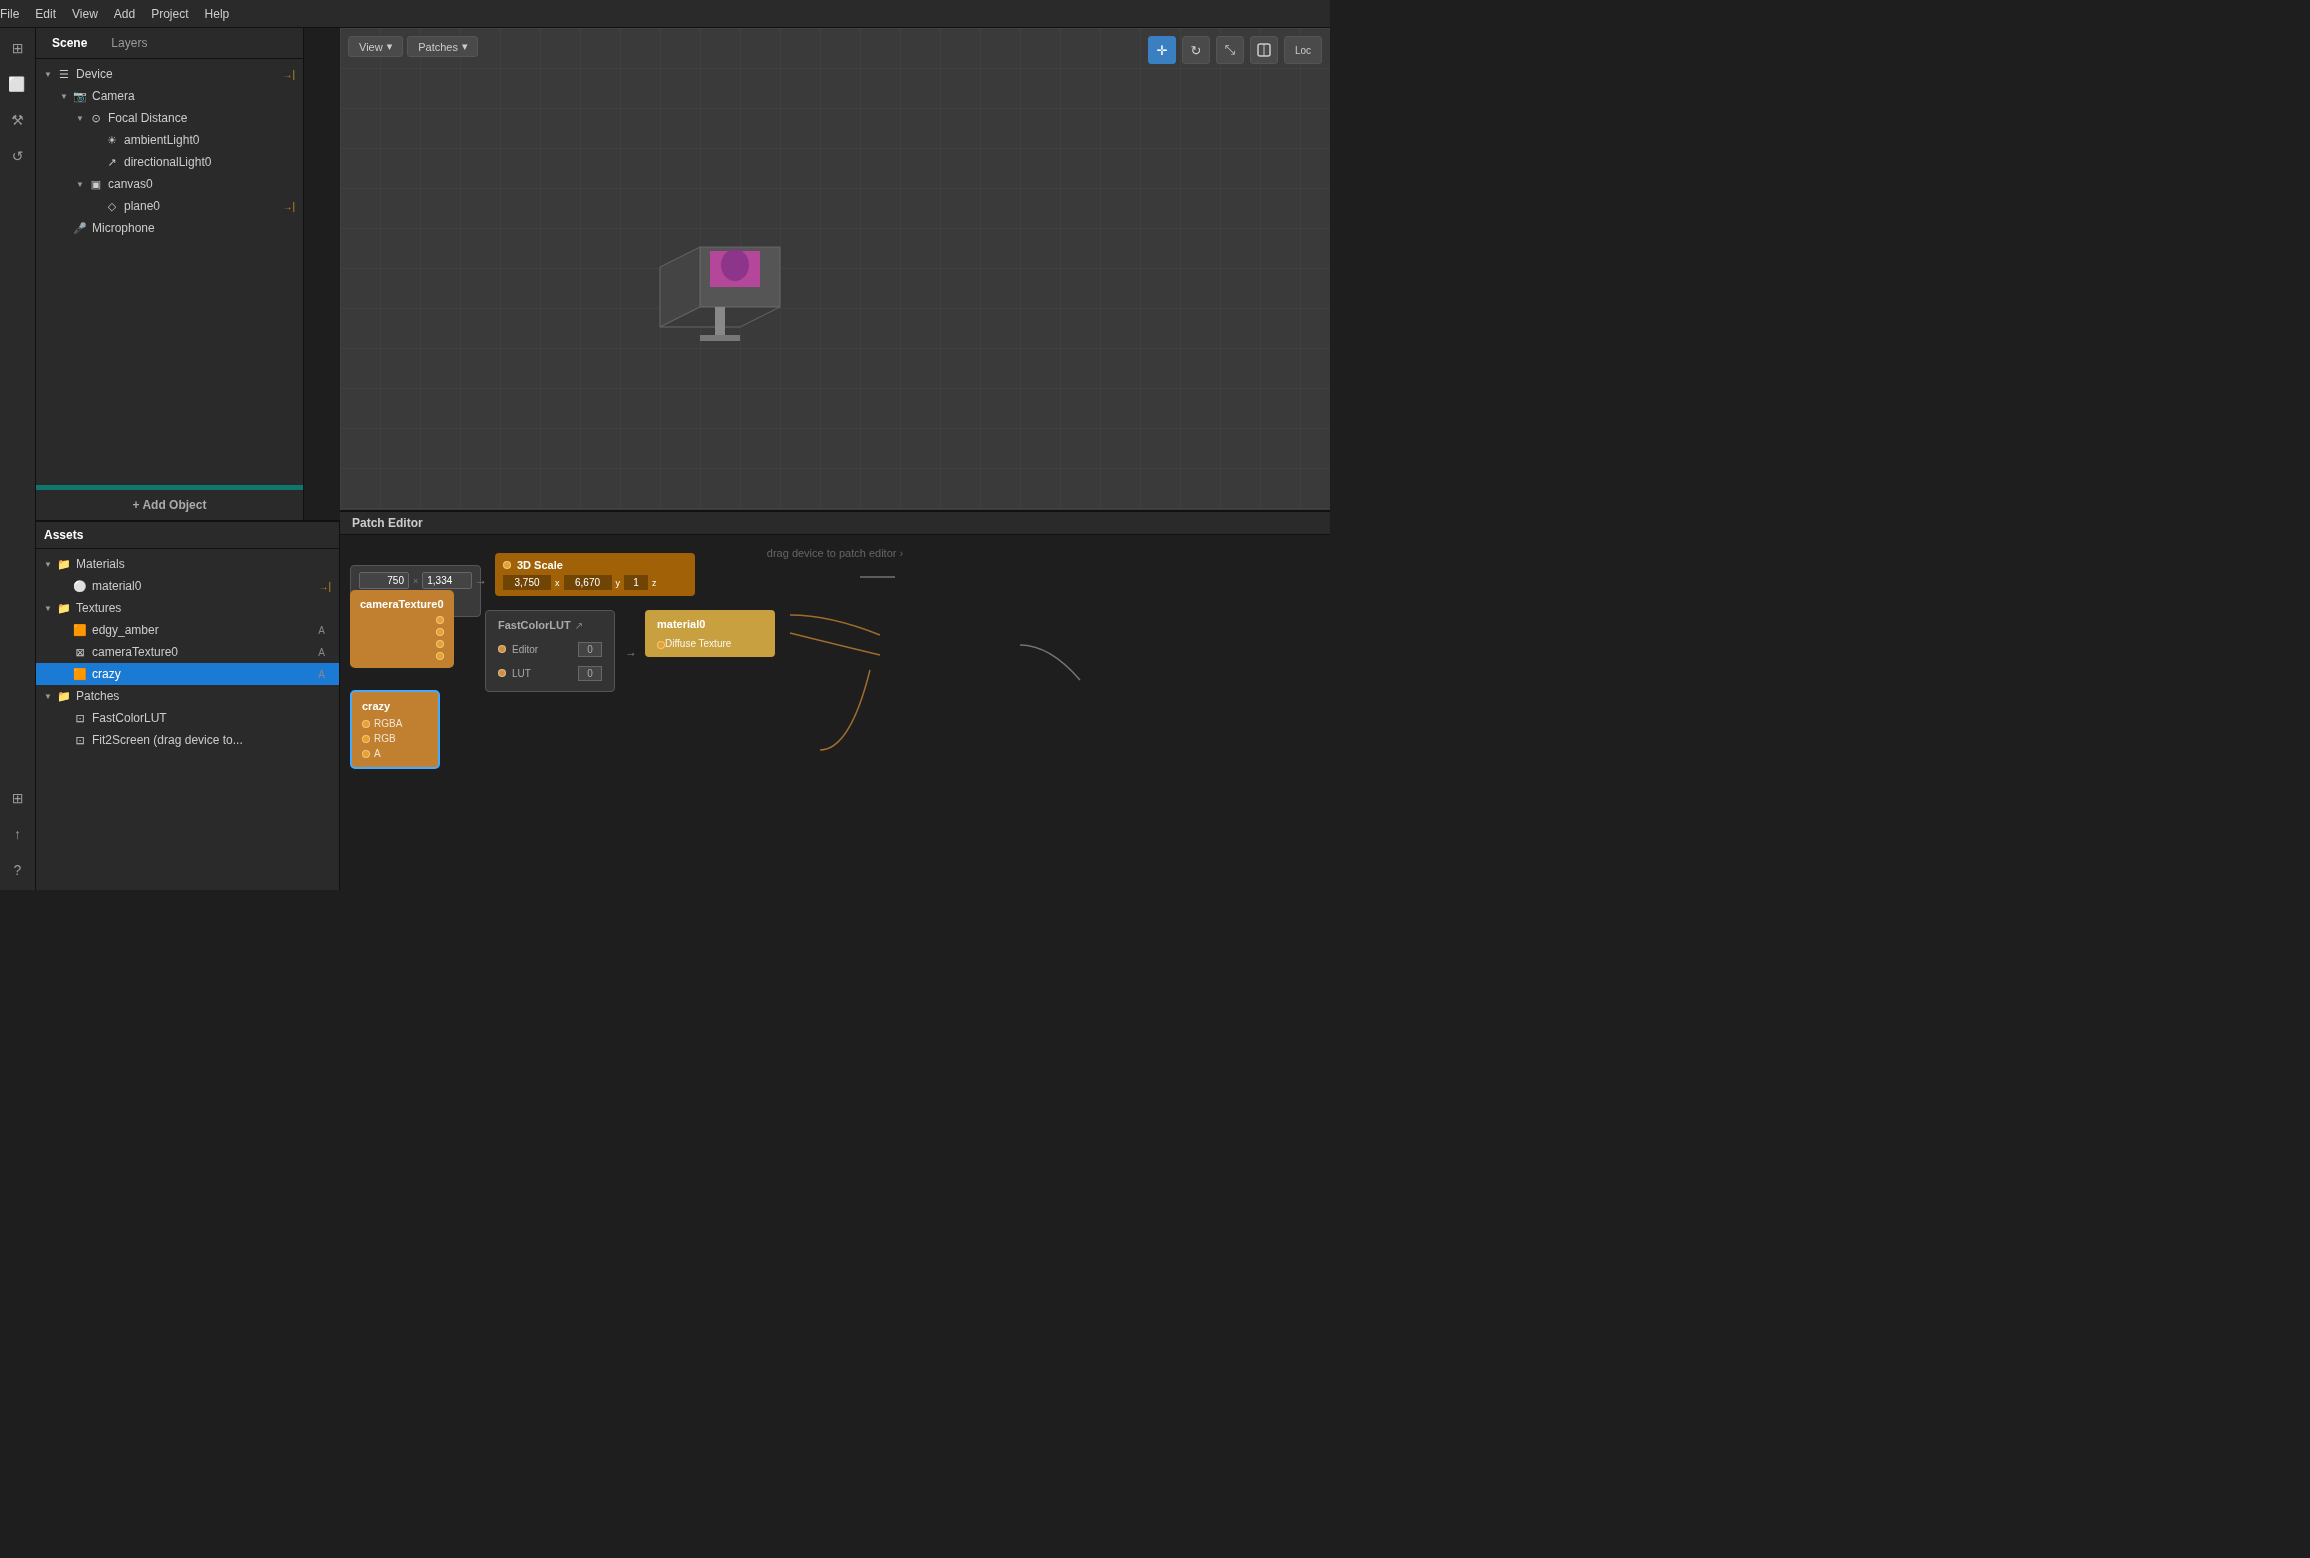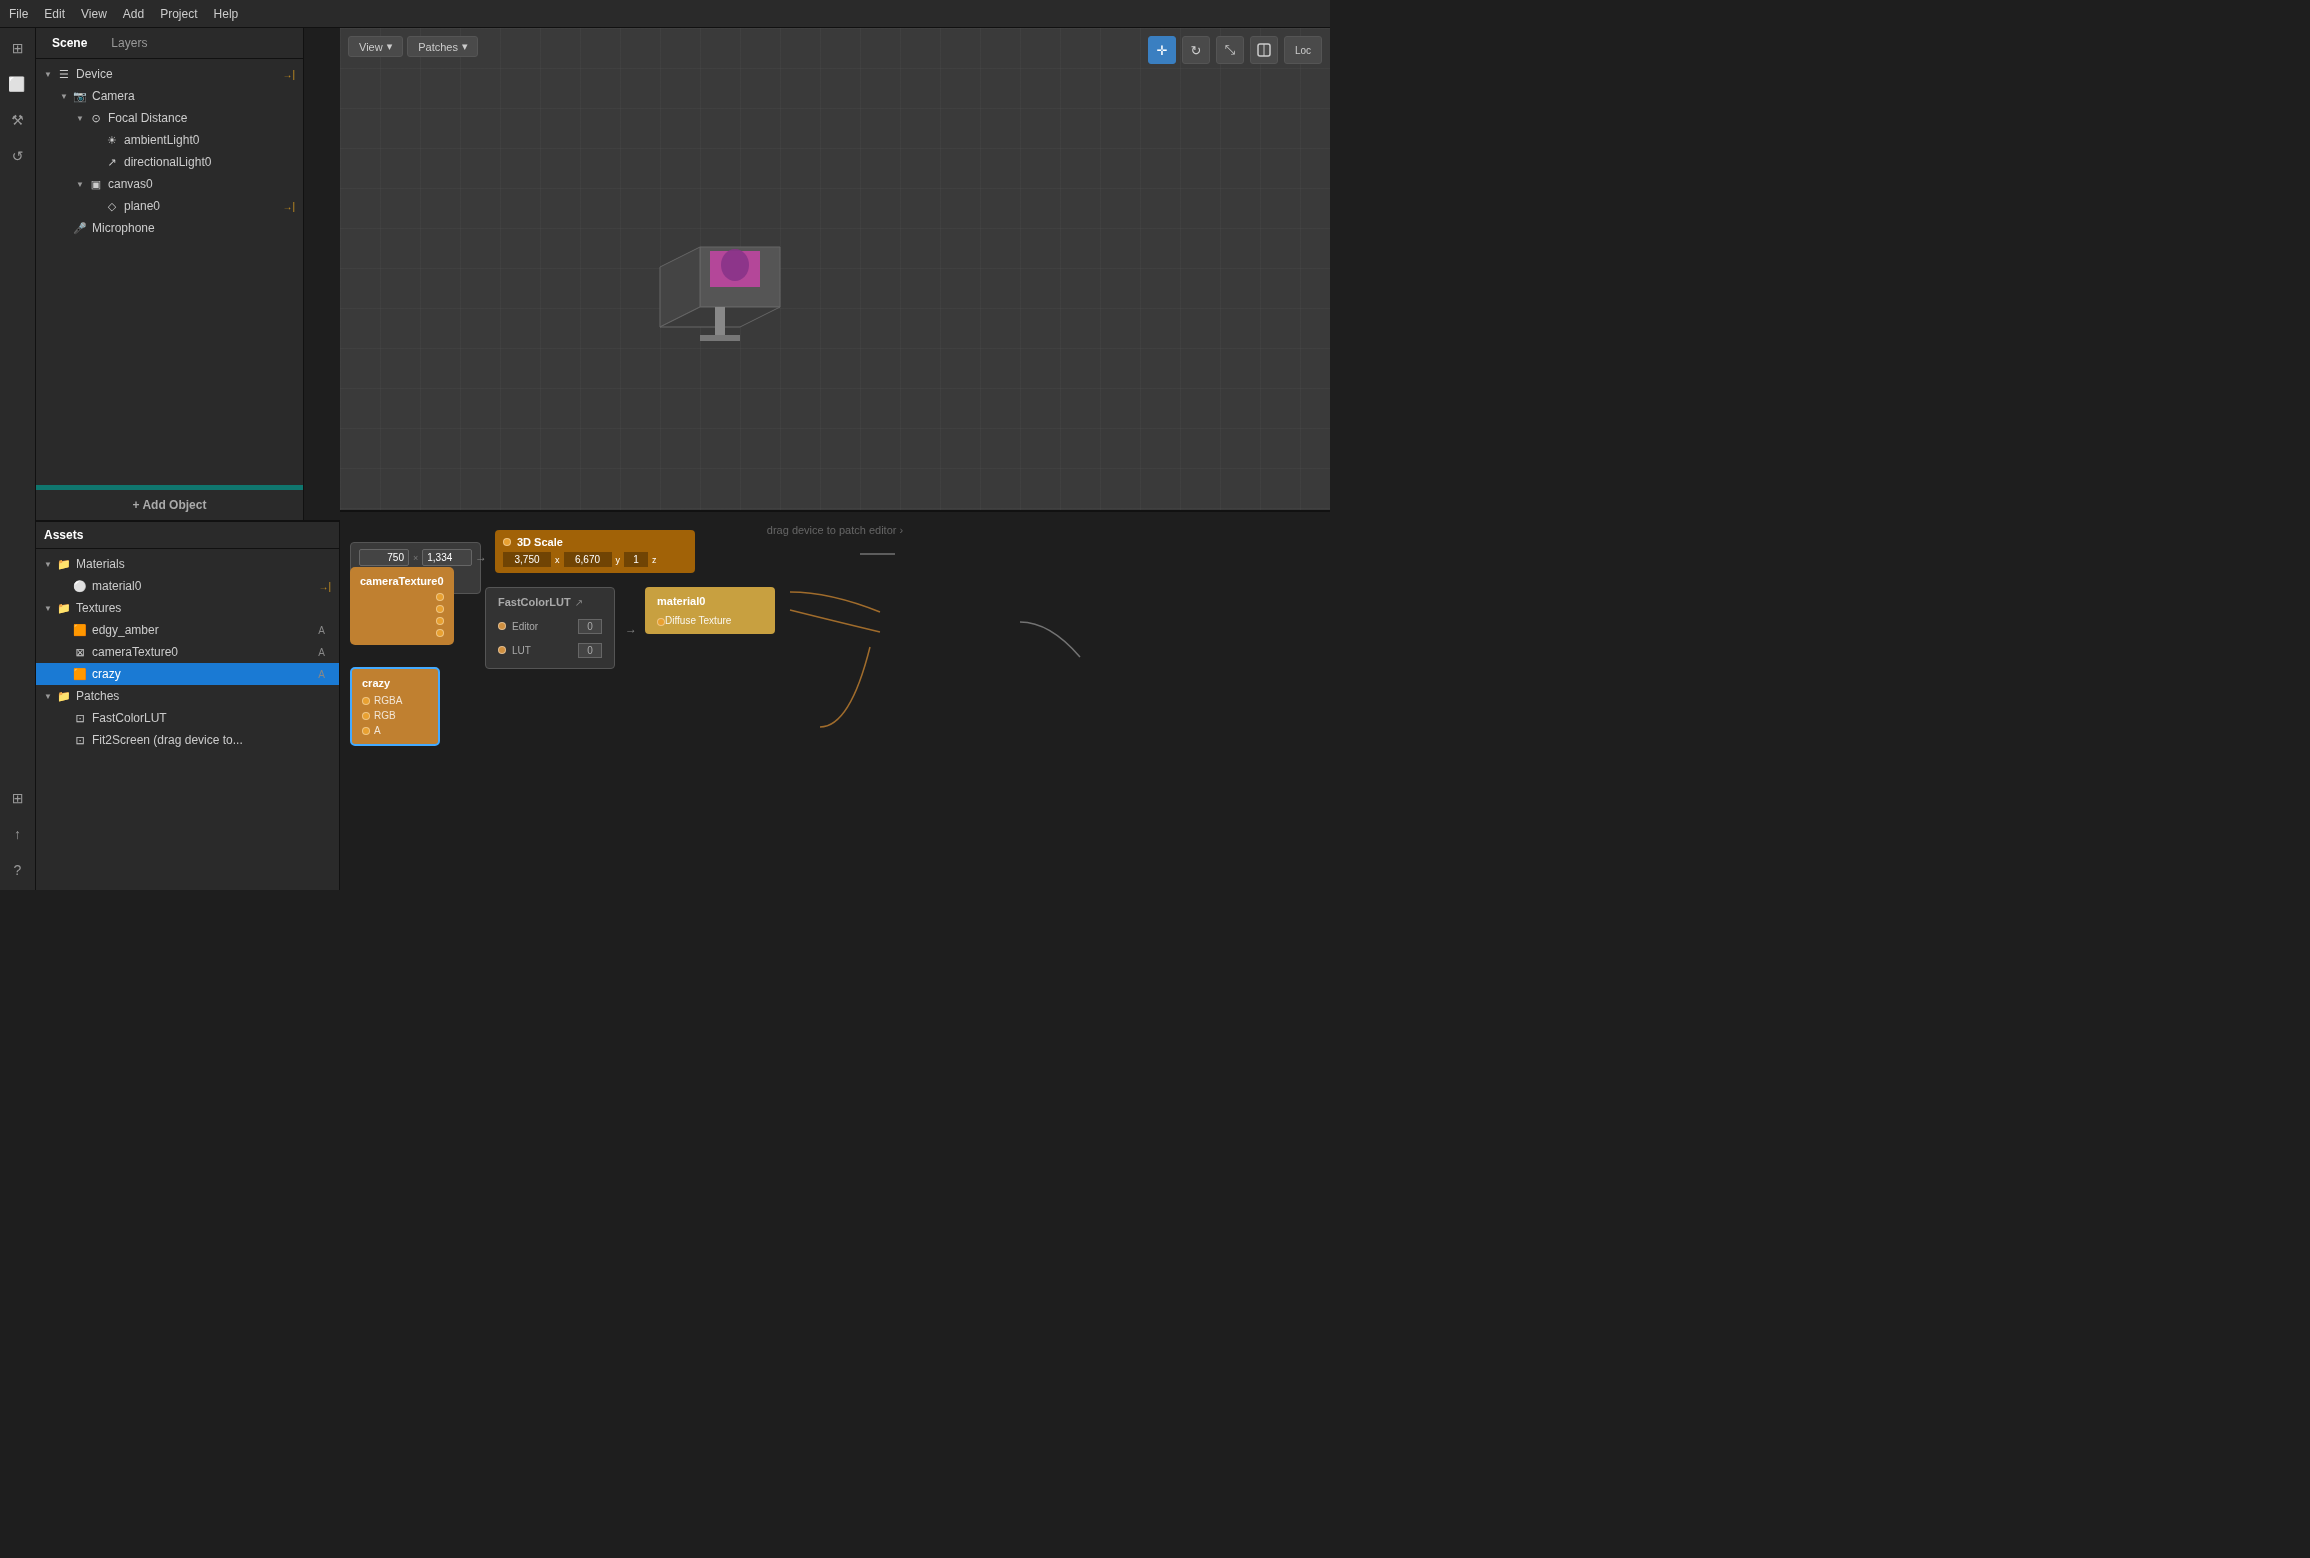--- a/index.html
+++ b/index.html
@@ -14,21 +14,21 @@
       display: flex;
       flex-direction: column;
     }
 
     
     .menubar {
       background: #2a2a2a;
       display: flex;
       align-items: center;
       height: 28px;
-      padding: 0 9px;
+      padding: 0 0;
       gap: 16px;
       border-bottom: 1px solid #111;
       flex-shrink: 0;
     }
     .menubar-item {
       color: #ccc;
       cursor: pointer;
       font-size: 12px;
     }
 
@@ -547,20 +547,23 @@
 
             <ellipse cx="95" cy="28" rx="14" ry="16" fill="#883388" opacity="0.9"></ellipse>
           </svg>
         </div>
       </div>
 
 
     </div>
 
     <div class="patch-editor">
+      <div class="patch-editor-header">
+        <span>Patch Editor</span>
+      </div>
       <div class="patch-canvas">
 
         <div class="patch-drag-hint">drag device to patch editor ›</div>
 
         <svg class="patch-connections" style="width:100%;height:100%;">
 
           <path d="M 450,80 Q 490,80 540,100" stroke="#c08030" stroke-width="1.5" fill="none" opacity="0.8"></path>
           <path d="M 450,98 Q 490,108 540,120" stroke="#c08030" stroke-width="1.5" fill="none" opacity="0.8"></path>
 
           <path d="M 480,215 Q 510,215 530,135" stroke="#c08030" stroke-width="1.5" fill="none" opacity="0.8"></path>

